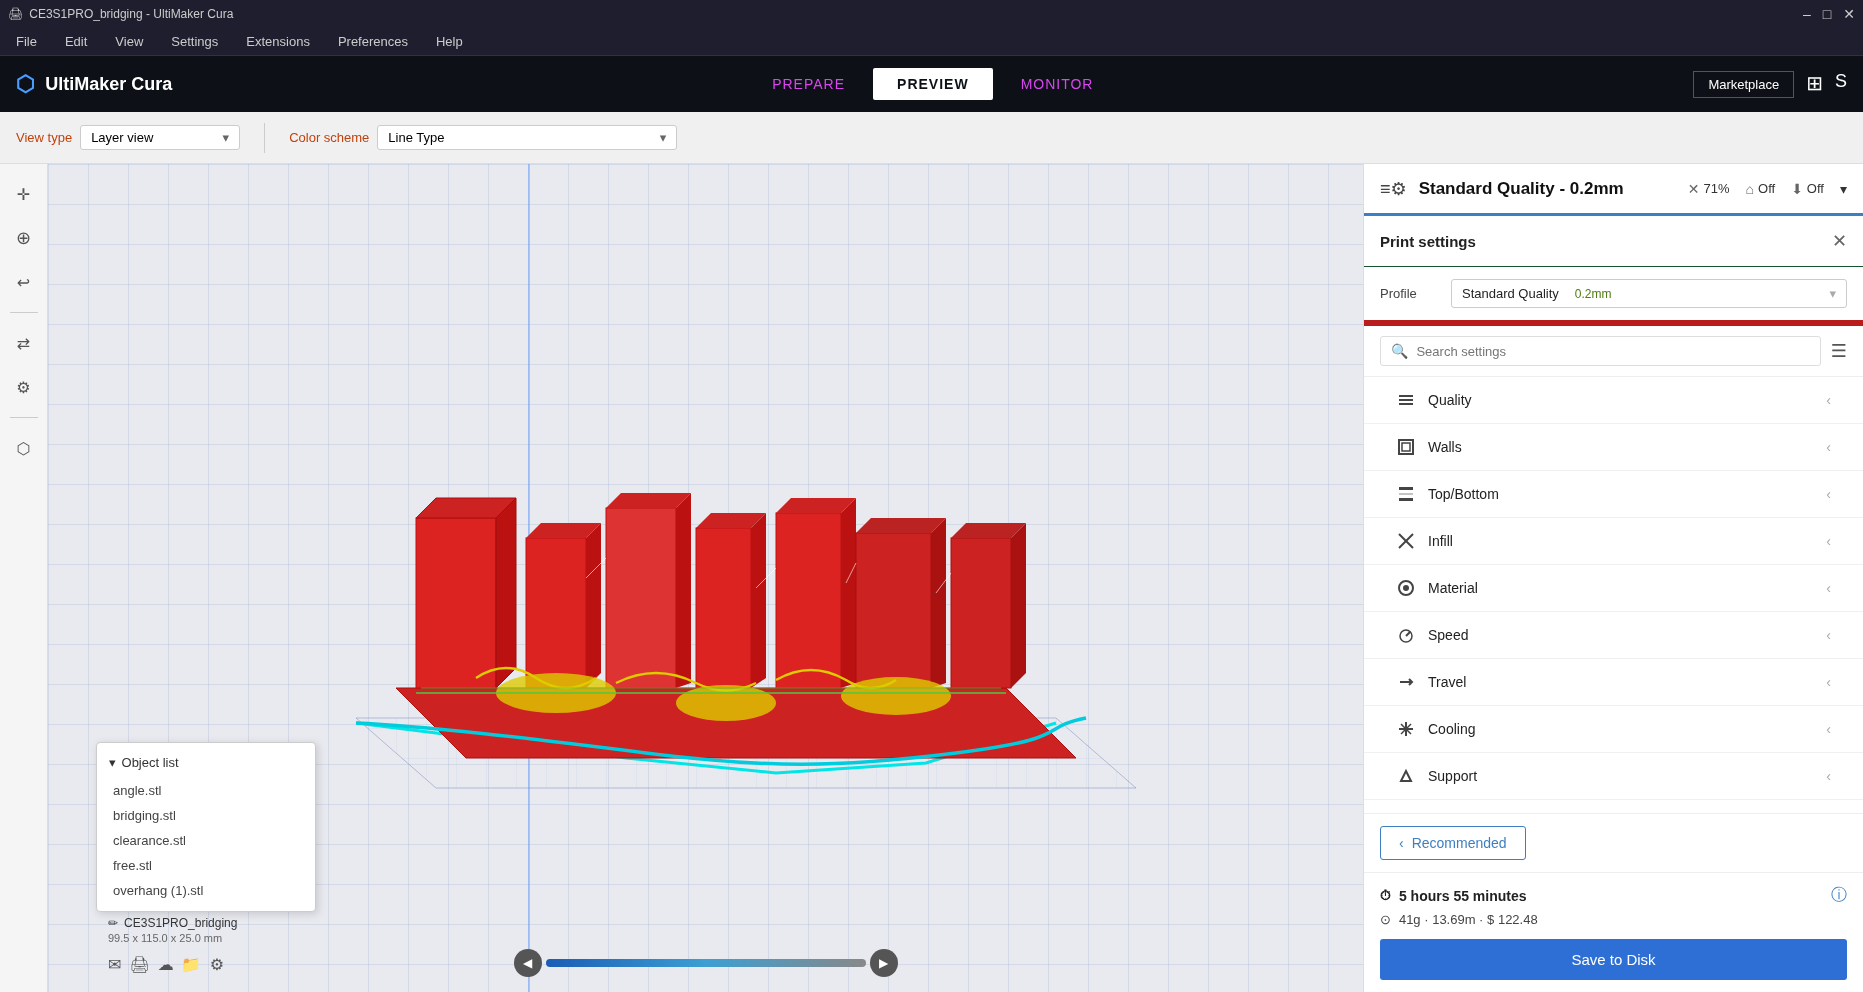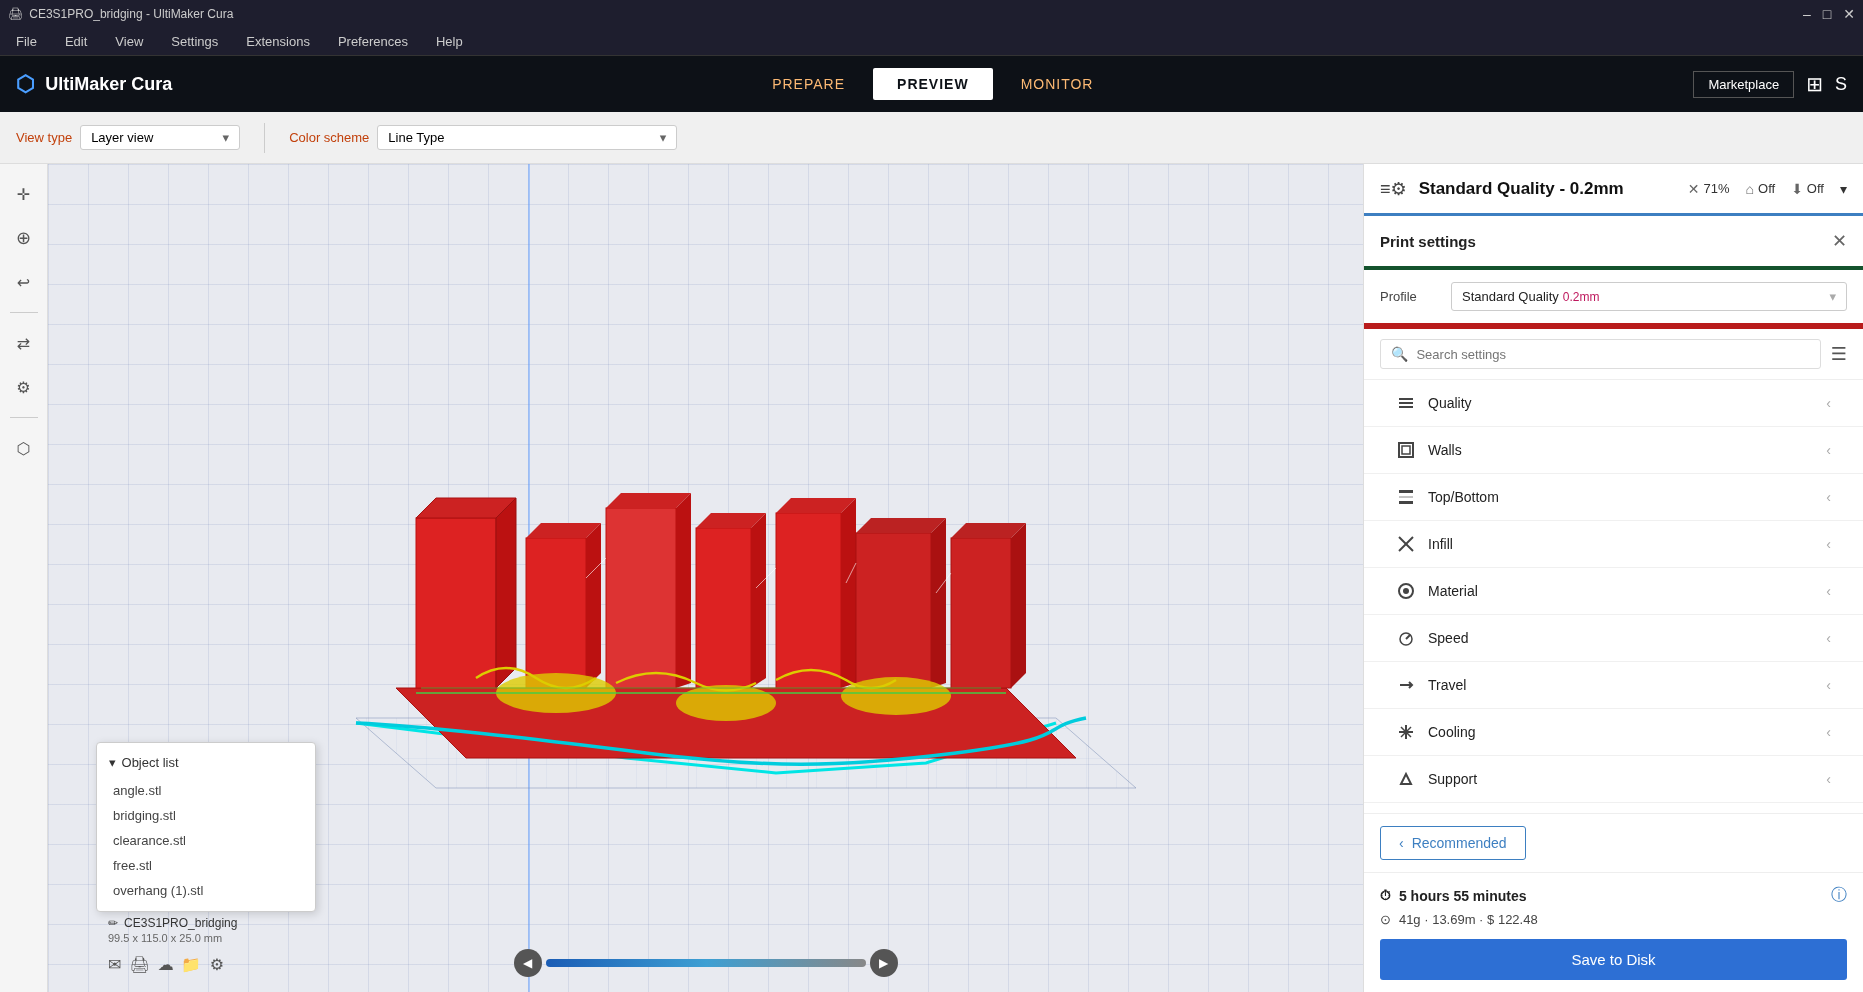--- a/index.html
+++ b/index.html
@@ -40,33 +40,33 @@
       height: 56px;
       display: flex;
       align-items: center;
       padding: 0 16px;
       justify-content: space-between;
     }
     #logo { display: flex; align-items: center; gap: 10px; color: white; font-size: 18px; font-weight: bold; }
     #logo-icon { color: #4a9eff; font-size: 22px; }
     #nav-tabs { display: flex; gap: 4px; }
     .nav-tab {
-      color: #fdba74;
+      color: #d946ef;
       padding: 8px 24px;
       cursor: pointer;
       font-size: 14px;
       letter-spacing: 1px;
       border-radius: 2px;
     }
     .nav-tab.active {
       background: white;
       color: #0d1117;
       font-weight: bold;
     }
-    #nav-right { display: flex; align-items: center; gap: 12px; color: white; font-size: 14px; }
+    #nav-right { display: flex; align-items: flex-start; gap: 12px; color: white; font-size: 14px; }
     #marketplace-btn {
       border: 1px solid #555;
       color: white;
       padding: 5px 14px;
       cursor: pointer;
       font-size: 13px;
       background: transparent;
     }
     #grid-icon { font-size: 20px; cursor: pointer; }
 
@@ -256,21 +256,21 @@
       border-left: 1px solid #ddd;
       overflow: hidden;
     }
 
     
     #ps-header {
       display: flex;
       align-items: center;
       justify-content: space-between;
       padding: 14px 16px;
-      border-bottom: 4px solid #14532d;
+      border-bottom: 1px solid #14532d;
       background: white;
     }
     #ps-title { font-size: 15px; font-weight: 600; color: #222; }
     #ps-close { cursor: pointer; color: #666; font-size: 18px; }
 
     
     #profile-row {
       display: flex;
       align-items: center;
       padding: 12px 16px;
@@ -284,21 +284,21 @@
       border-radius: 3px;
       padding: 6px 10px;
       font-size: 13px;
       color: #555;
       cursor: pointer;
       display: flex;
       align-items: center;
       justify-content: space-between;
     }
     #profile-select .profile-val { color: #222; }
-    #profile-select .profile-sub { color: #be185d; font-size: 12px; margin-left: 4px; }
+    #profile-select .profile-sub { color: #4d7c0f; font-size: 12px; margin-left: 16px; }
 
     
     #search-row {
       display: flex;
       align-items: center;
       padding: 10px 16px;
       gap: 10px;
       border-bottom: 1px solid #eee;
     }
     #search-input-wrap {

